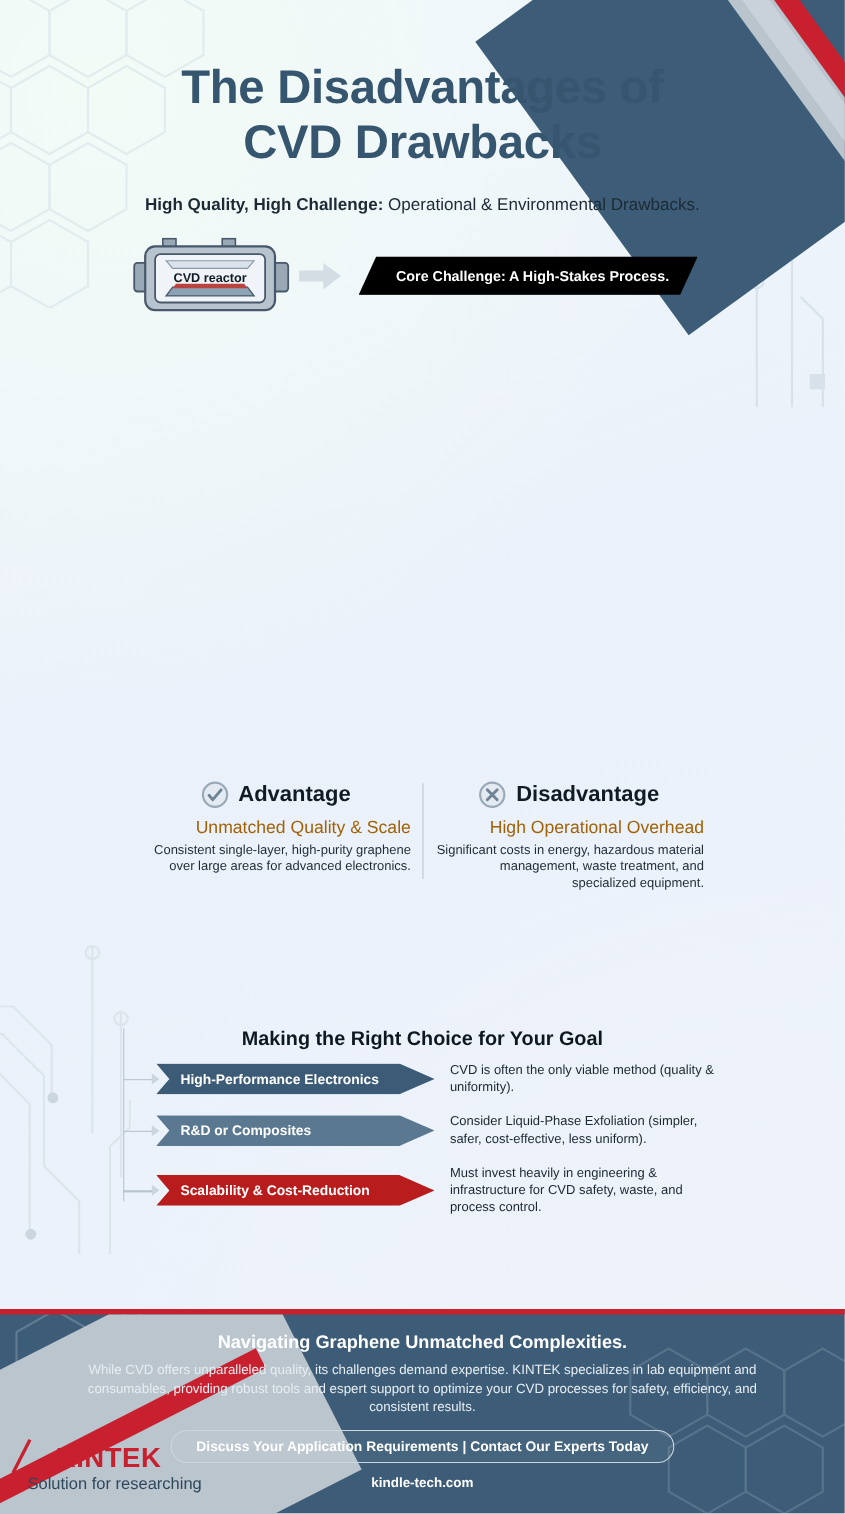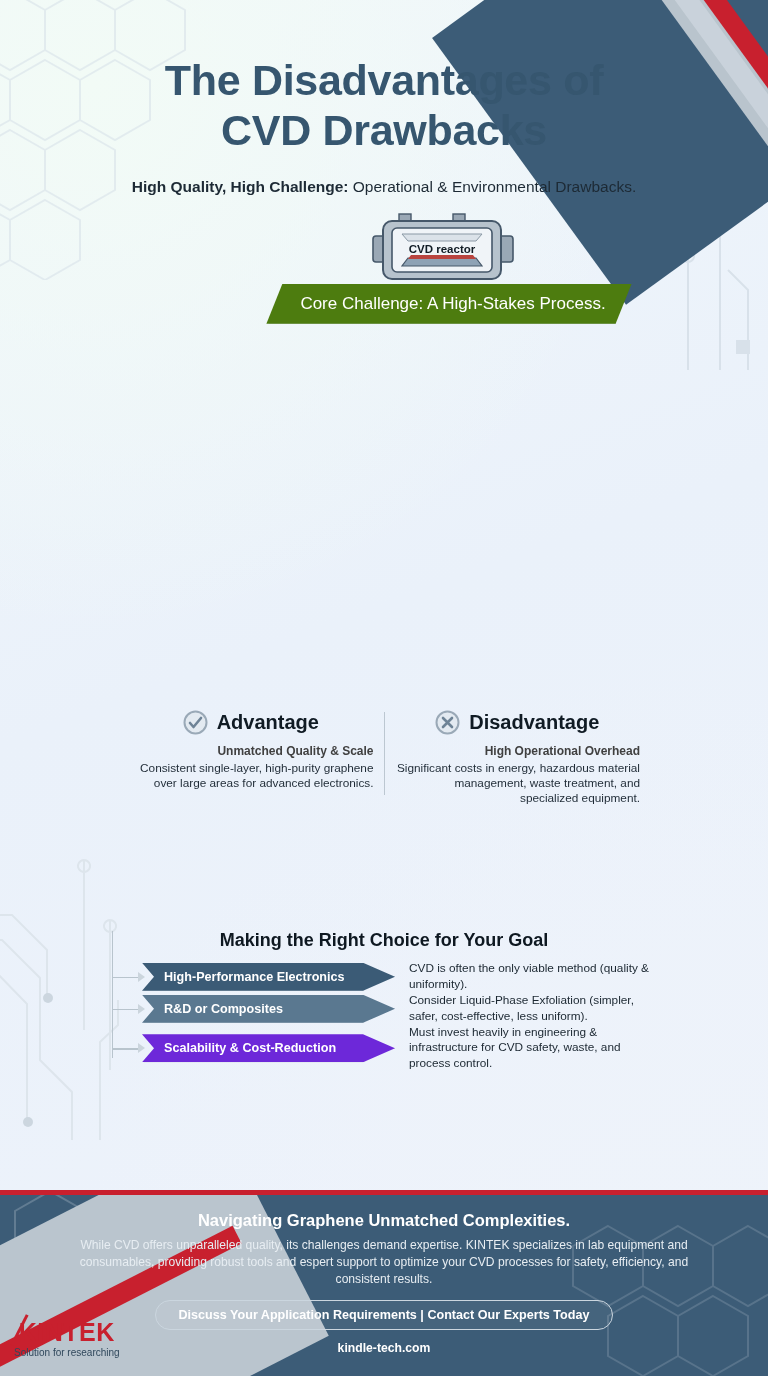--- a/index.html
+++ b/index.html
@@ -49,26 +49,26 @@
     letter-spacing:-0.3px;
   }
   .subtitle{
     margin-top:22px;font-size:15.5px;color:#1d2a35;
   }
   .subtitle b{font-weight:700;}
 
   
   .reactor-row{
     position:relative;display:flex;align-items:center;
-    margin:16px 0 0 118px;height:78px;flex-direction:column;
+    margin:16px 0 0 118px;height:78px;
   }
   .reactor{width:148px;height:72px;position:relative;flex:none;}
   .banner-wrap{position:relative;margin-left:12px;}
   .banner{
-    background:#4d7c0f;color:#fff;font-weight:400;font-size:17px;
+    background:#000000;color:#fff;font-weight:700;font-size:13px;
     padding:10px 26px 10px 34px;position:relative;
     clip-path:polygon(16px 0,100% 0,calc(100% - 16px) 100%,0 100%);
     box-shadow:3px 4px 0 rgba(150,163,175,.55);
   }
 
   
   .cards{margin:14px 118px 0;display:flex;flex-direction:column;gap:9px;}
   .card{
     background:#e2eaf1;border:1px solid #d2dde7;border-radius:9px;
     display:flex;align-items:center;gap:10px;padding:8px 12px;min-height:70px;
@@ -82,35 +82,35 @@
   
   .section-h{
     text-align:center;font-size:18px;font-weight:700;color:#0e1821;
     margin:22px 0 14px;
   }
   .tradeoff{display:flex;margin:0 118px;position:relative;}
   .tradeoff .col{flex:1;text-align:right;padding:0 10px;}
   .tradeoff .divider{width:1px;background:#bcc7d1;margin:2px 0 12px;}
   .to-head{display:flex;align-items:center;justify-content:center;gap:9px;margin-bottom:9px;}
   .to-head .lbl{font-size:20px;font-weight:700;color:#101b24;}
-  .to-sub{font-size:12px;font-weight:700;color:#404040;margin-bottom:3px;}
+  .to-sub{font-size:16px;font-weight:400;color:#a16207;margin-bottom:3px;}
   .to-txt{font-size:11.8px;line-height:1.3;color:#1f2b36;}
 
   
   .transfer{
     margin:18px 118px 0;background:#e4ebf1;border:1px solid #d4dee7;border-radius:9px;
     display:flex;align-items:center;gap:12px;padding:10px 14px;min-height:72px;
   }
   .transfer .ic{width:92px;flex:none;display:flex;align-items:center;justify-content:center;}
   .transfer h3{font-size:14.3px;font-weight:700;color:#101b24;margin-bottom:1px;}
   .transfer p{font-size:11.5px;line-height:1.34;color:#1f2b36;}
 
   
   .choice{margin:20px 108px 0;position:relative;}
-  .choice-rows{display:flex;flex-direction:column;margin-top:10px;position:relative;}
+  .choice-rows{display:flex;flex-direction:column;gap:15px;margin-top:10px;position:relative;}
   .bracket{
     position:absolute;left:4px;top:-30px;bottom:14px;width:12px;
     border-left:1.5px solid #b8c4cd;
   }
   .crow{display:flex;align-items:center;position:relative;padding-left:34px;min-height:32px;}
   .crow .tick{
     position:absolute;left:4px;top:50%;width:30px;height:1.5px;background:#b8c4cd;
   }
   .crow .tickhead{
     position:absolute;left:30px;top:50%;transform:translateY(-50%);
@@ -118,21 +118,21 @@
     border-top:5px solid transparent;border-bottom:5px solid transparent;
   }
   .arrow-tag{
     width:253px;flex:none;color:#fff;font-weight:700;font-size:12.6px;
     display:flex;align-items:center;padding:7px 0 7px 22px;
     clip-path:polygon(0 0, calc(100% - 32px) 0, 100% 50%, calc(100% - 32px) 100%, 0 100%, 12px 50%);
     box-shadow:2px 3px 0 rgba(165,177,188,.5);
   }
   .a1{background:#3b5b76;}
   .a2{background:#5a7890;}
-  .a3{background:#6d28d9;}
+  .a3{background:#b91c1c;}
   .crow p{font-size:11.8px;line-height:1.32;color:#1b2731;margin-left:14px;flex:1;}
 
   
   .sumtable{margin:20px 118px 0;border:1px solid #c3ced8;border-radius:7px;overflow:hidden;}
   .sumtable .th{
     background:#c9d3dc;text-align:center;font-size:17px;font-weight:700;
     color:#0f1a23;padding:7px 0;
   }
   .sumtable table{width:100%;border-collapse:collapse;}
   .sumtable td{border-top:1px solid #c8d2db;padding:6px 8px;font-size:11.9px;}
@@ -160,21 +160,21 @@
   .f-content{position:relative;text-align:center;padding-top:16px;}
   .f-title{font-size:16.5px;font-weight:700;}
   .f-body{font-size:12.1px;line-height:1.42;margin:7px auto 0;max-width:620px;color:#e7edf2;}
   .f-btn{
     display:inline-block;margin-top:11px;border:1.6px solid #cbd6df;border-radius:20px;
     padding:7px 22px;font-size:12.6px;font-weight:700;color:#fff;background:rgba(255,255,255,.05);
   }
   .f-url{margin-top:11px;font-size:12.2px;font-weight:700;color:#fff;}
   .logo{position:absolute;left:14px;bottom:18px;text-align:center;}
   .logo .name{font-size:25px;font-weight:700;color:#c8202e;letter-spacing:.5px;line-height:1;}
-  .logo .tag{font-size:10px;color:#30485c;margin-top:2px;}
+  .logo .tag{font-size:15px;color:#30485c;margin-top:2px;margin-left:11px;}
   .logo .slash{
     position:absolute;left:4px;top:-7px;width:3px;height:34px;background:#c8202e;
     transform:rotate(27deg);
   }
 </style>
 </head>
 <body>
 
 <div class="bg-layer">
   <div class="bg-grad"></div>

